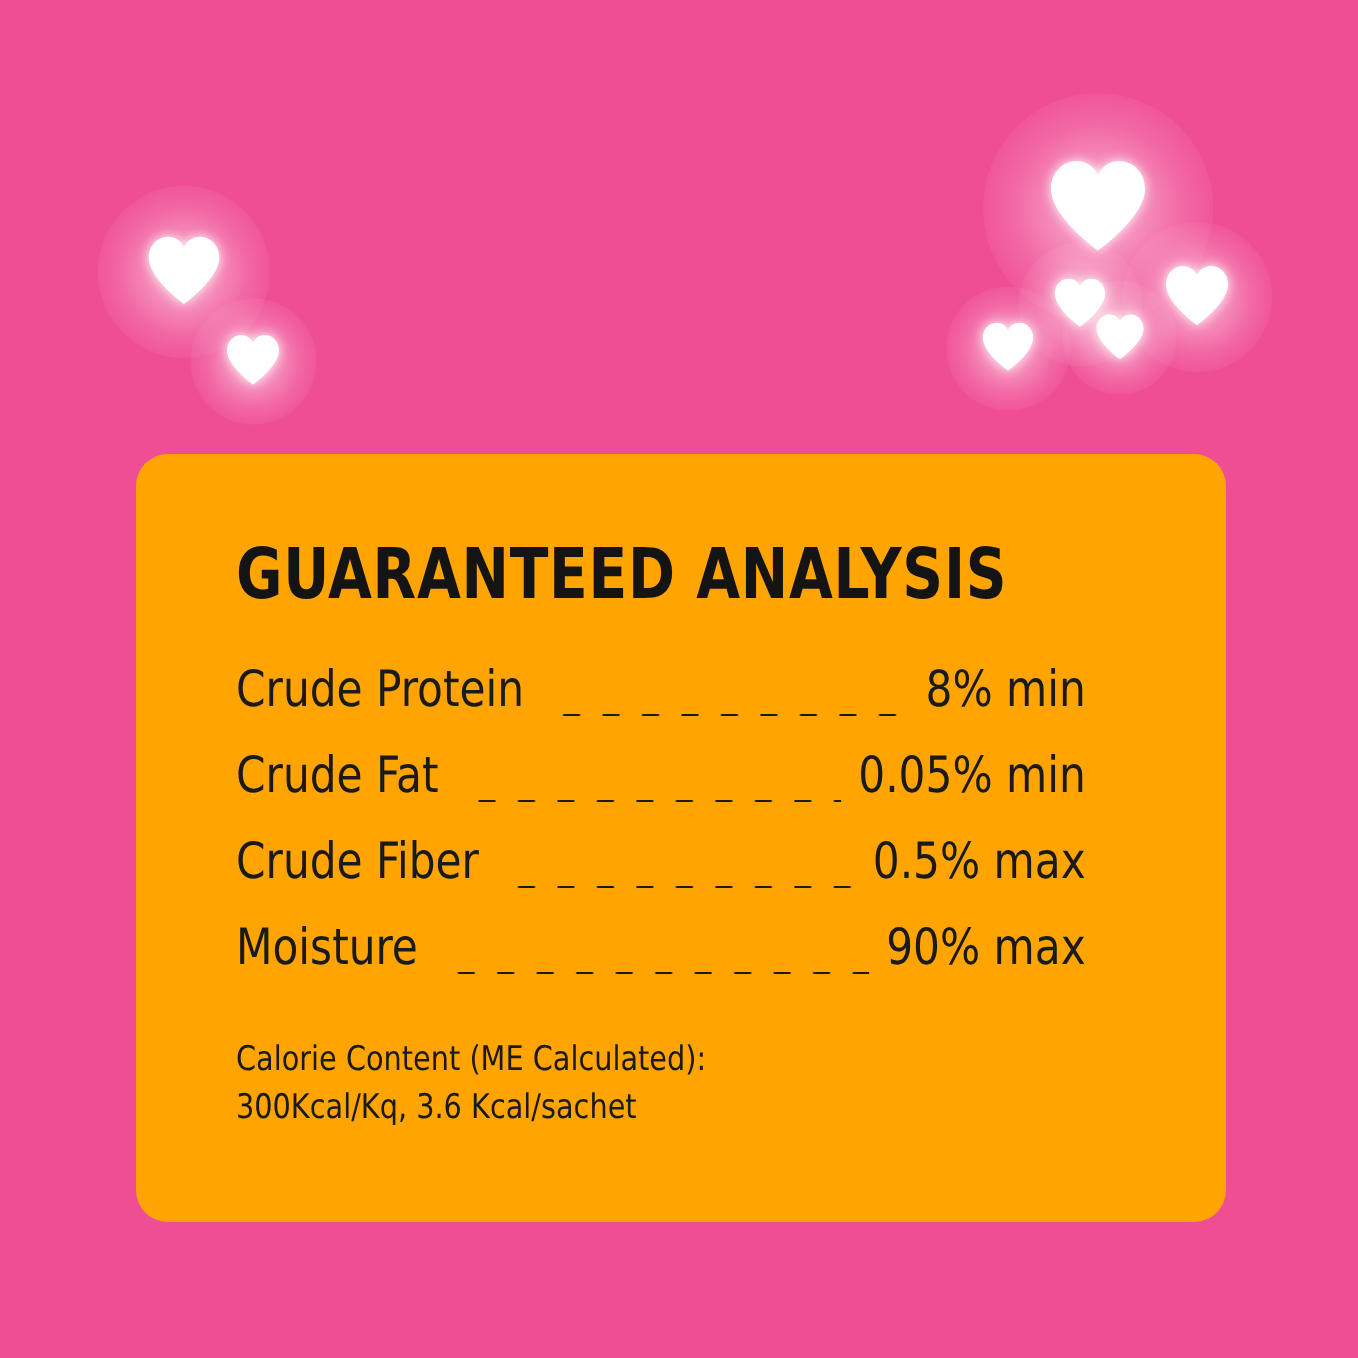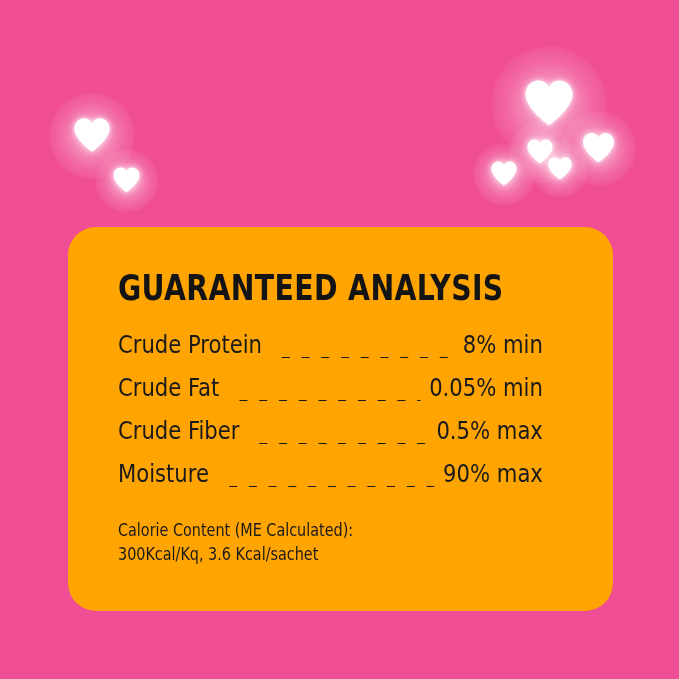--- a/index.html
+++ b/index.html
@@ -52,21 +52,21 @@
   }
 
   
   #card {
     position: absolute;
     left: 68px;
     top: 227px;
     width: 545px;
     height: 384px;
     background: #FFA400;
-    border-radius: 28px;
+    border-radius: 16px;
     z-index: 5;
     box-sizing: border-box;
     padding: 44px 0 0 50px;
   }
 
   #title {
     font-family: "Liberation Sans Narrow", "DejaVu Sans Condensed", "Liberation Sans", sans-serif;
     font-weight: 700;
     font-size: 35px;
     letter-spacing: 0.4px;

